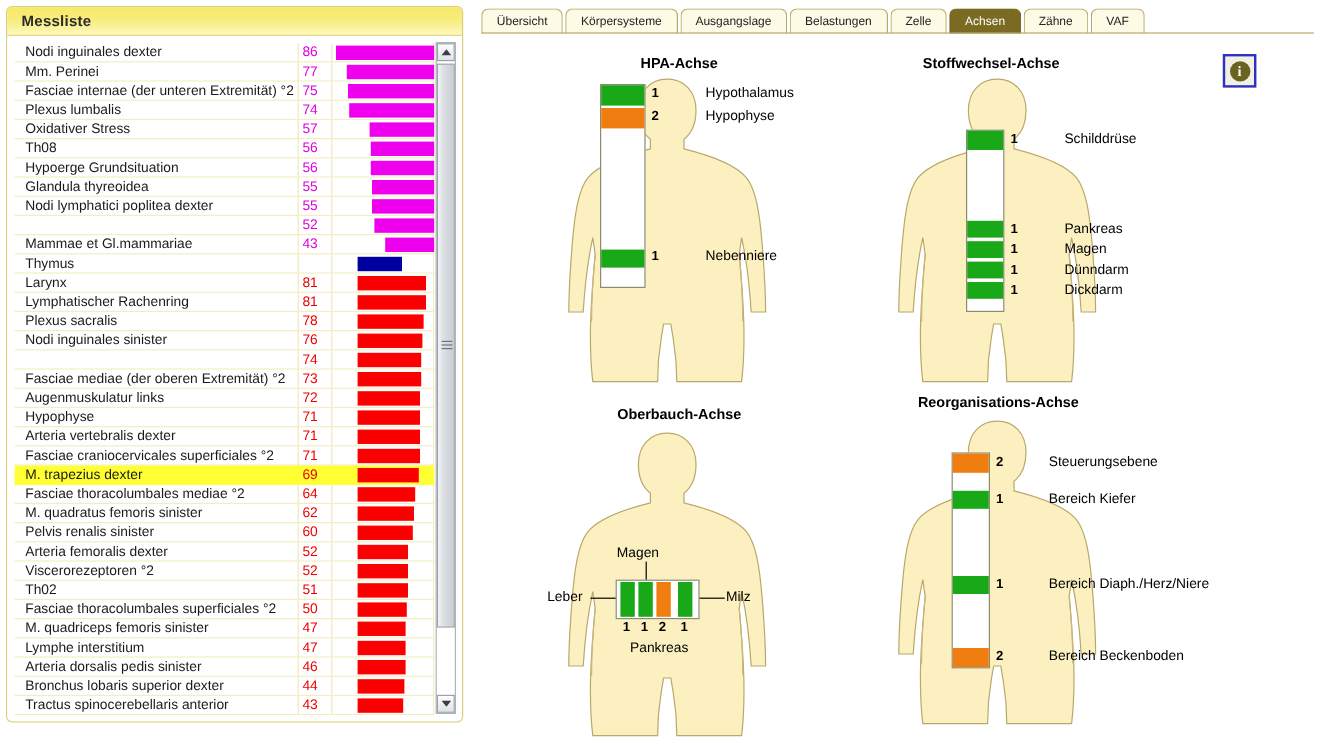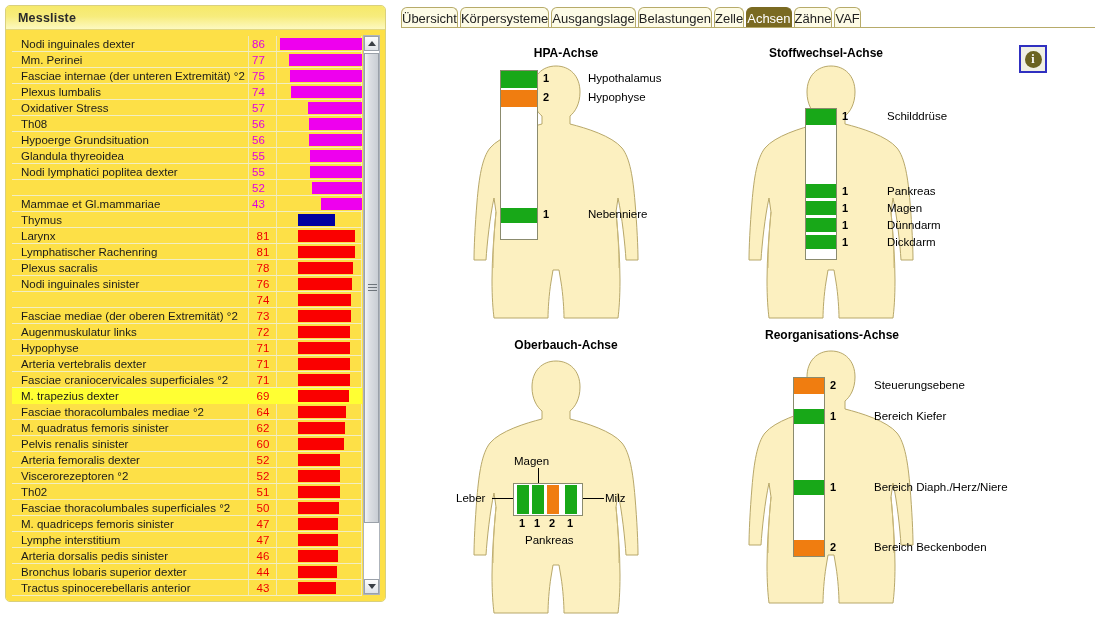--- a/index.html
+++ b/index.html
@@ -26,21 +26,21 @@
     background: linear-gradient(to bottom, #f6e96a 0%, #f7ec7c 45%, #fdf9c0 100%);
     border-bottom: 1px solid #e3d87f;
     display: flex; align-items: center;
     padding-left: 12px;
     font-size: 12.5px; font-weight: bold; color: #2b2b2b;
     letter-spacing: .2px;
   }
   #messliste-body {
     position: relative;
     height: 572px;
-    background: #fde047;
+    background: #ffffff;
     padding: 8px 0 0 0;
     box-sizing: border-box;
   }
   #rows-viewport {
     position: absolute;
     left: 6px; top: 6px;
     width: 350px; height: 560px;
     overflow: hidden;
   }
   .row {
@@ -58,21 +58,21 @@
     width: 230px;
     font-size: 11.5px; color: #1a1a1a;
     white-space: nowrap; overflow: hidden;
   }
   .row-value {
     position: absolute; left: 240px; top: 0;
     width: 22px; text-align: left;
     font-size: 11.5px; font-weight: normal;
   }
   .row-value.magenta { color: #e000e0; }
-  .row-value.red     { color: #ee0000; text-align: center; }
+  .row-value.red     { color: #ee0000; }
   .row-value.blue    { color: #00008b; margin-left: 48px; }
   .bar-track {
     position: absolute; left: 268px; top: 0;
     width: 82px; height: 16px;
   }
   .bar {
     position: absolute; top: 2px; height: 12px;
   }
   .bar.magenta { background: #ee00ee; right: 0; }
   .bar.blue    { background: #0000a0; left: 18px; }
@@ -132,23 +132,23 @@
     background: #ffffff;
   }
   #tabbar {
     position: absolute; left: 5px; top: 4px;
     height: 24px;
     display: flex; align-items: flex-end;
   }
   .tab {
     height: 21px;
     line-height: 21px;
-    padding: 0 0;
+    padding: 0 12px;
     margin-right: 2px;
-    font-size: 13px;
+    font-size: 10px;
     color: #222222;
     background: #fdfbe6;
     border: 1px solid #b7ab6a;
     border-bottom: none;
     border-radius: 6px 6px 0 0;
     box-sizing: border-box;
     white-space: nowrap;
     text-align: right;
   }
   .tab.active {

